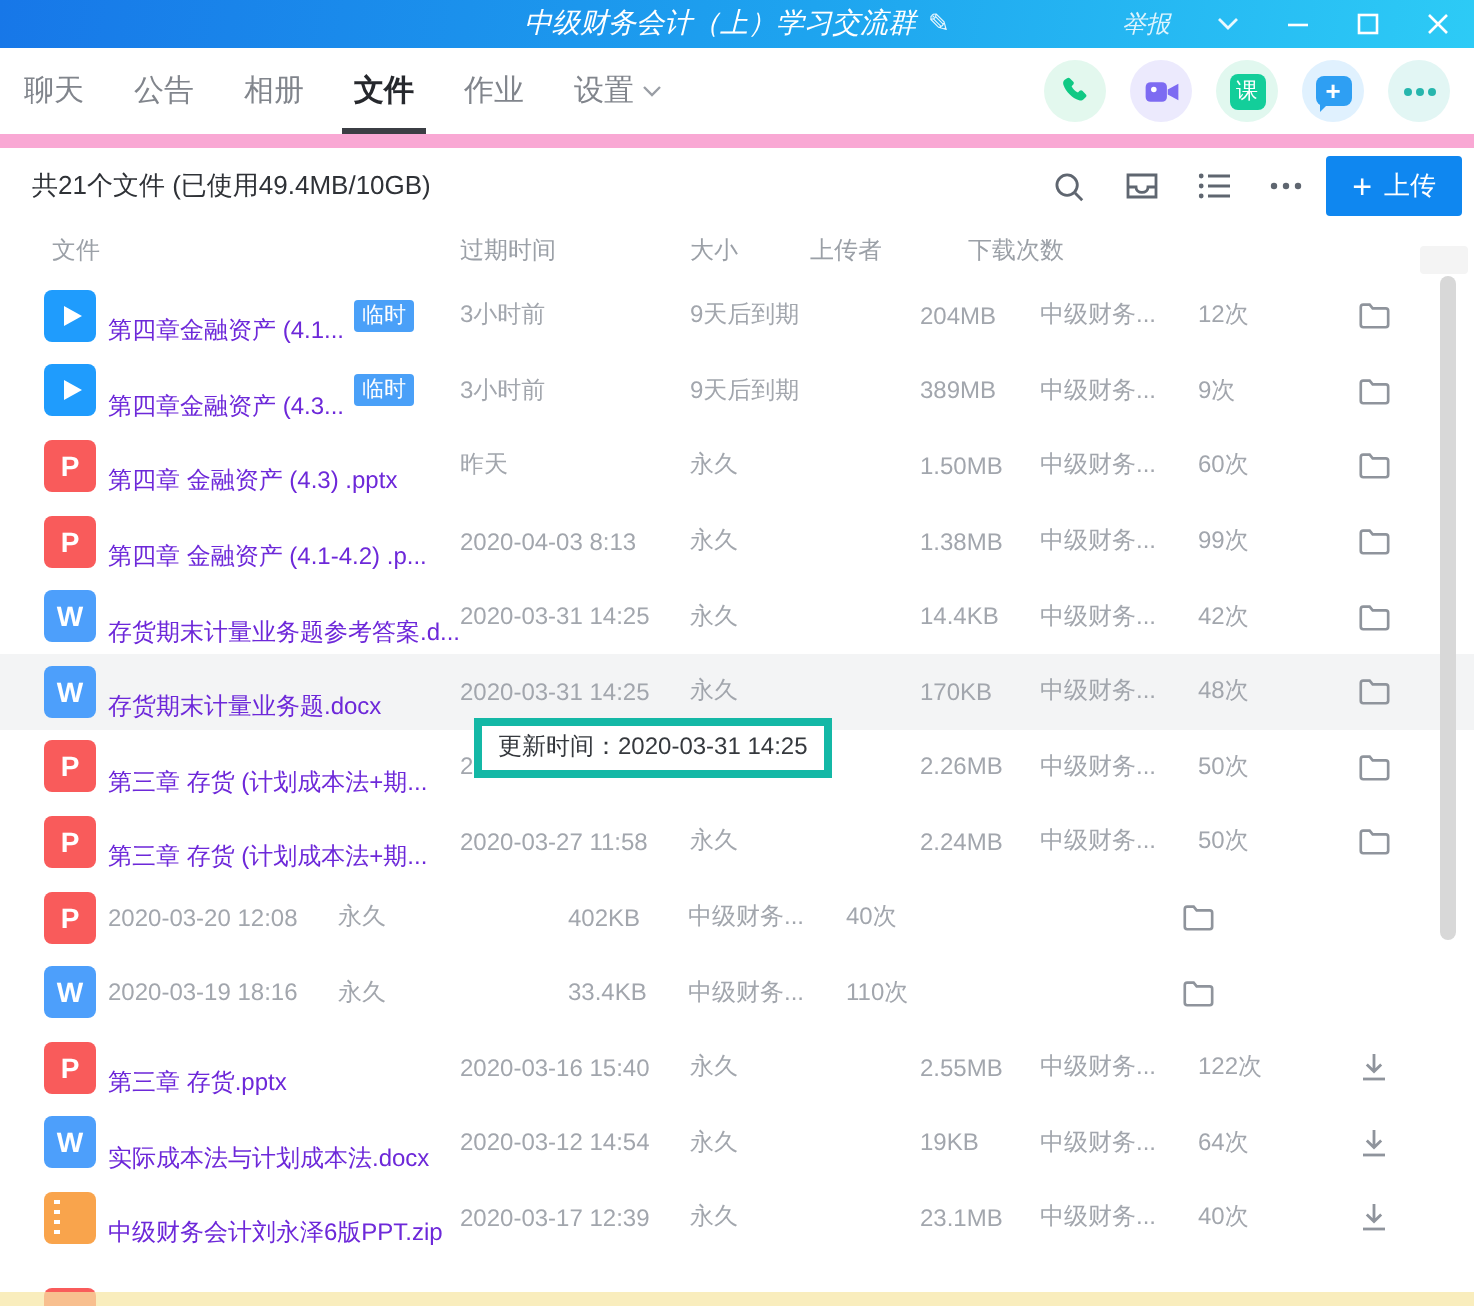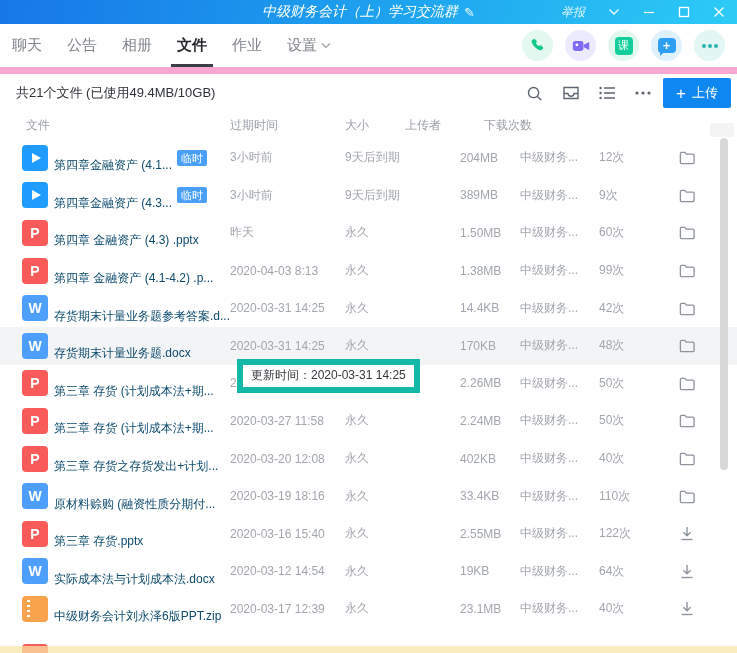--- a/index.html
+++ b/index.html
@@ -46,28 +46,28 @@
   .icon-video{background:var(--video-tile,#1f9cfd);}
   .icon-ppt{background:var(--ppt-tile,#f95b5b);}
   .icon-word{background:var(--word-tile,#4d9ffb);}
   .icon-zip{background:var(--zip-tile,#f9a44c);}
   .icon-zip::before{content:"";position:absolute;left:5px;top:4px;bottom:4px;width:3px;
     background:repeating-linear-gradient(to bottom,#fff 0 2px,transparent 2px 5px);}
   .file-icon .glyph{color:#fff;font-weight:bold;font-size:14px;line-height:1;}
   .play-tri{display:none;width:0;height:0;border-left:9px solid #fff;border-top:5.5px solid transparent;border-bottom:5.5px solid transparent;margin-left:3px;}
   .icon-video .play-tri{display:block;}
   .name-wrap{width:176px;flex:none;display:flex;align-items:center;white-space:nowrap;overflow:visible;}
-  .fname{color:#0c4a6e;margin-top:16px;}
+  .fname{color:#6d28d9;margin-top:16px;}
   .badge{background:var(--badge-bg,#4aa0f8);color:#fff;font-size:11px;line-height:16px;padding:0 4px;border-radius:2px;margin-left:5px;}
   .cell{color:#a2a6ad;white-space:nowrap;overflow:hidden;}
   .c-upd{width:115px;} .c-exp{width:115px;} .c-size{width:60px;} .c-up{width:79px;} .c-dl{width:63px;}
   .action{flex:1;display:flex;justify-content:center;}
   .action svg{display:block;cursor:pointer;}
   
-  .tooltip{position:absolute;left:237px;top:359px;background:#fff;border:6px solid #14b8a6;padding:2px 8px 3px;font-size:12px;color:#35383d;white-space:nowrap;z-index:30;}
+  .tooltip{position:absolute;left:237px;top:359px;background:#fff;border:4px solid #14b8a6;padding:2px 8px 3px;font-size:12px;color:#35383d;white-space:nowrap;z-index:30;}
   .scroll-thumb{position:absolute;right:9px;top:138px;width:8px;height:332px;border-radius:4px;background:#d8d8d8;z-index:20;}
   .scroll-top{position:absolute;right:3px;top:123px;width:24px;height:14px;background:#f4f4f4;border-radius:2px;z-index:19;}
   .partial-icon{position:absolute;left:22px;bottom:0;width:26px;height:9px;border-radius:4px 4px 0 0;background:var(--ppt-tile,#f95b5b);z-index:24;}
   .notice-band{position:absolute;left:0;right:0;bottom:0;height:7px;background:var(--notice-band,#f6e6a4);opacity:.72;z-index:25;}
 </style>
 </head>
 <body>
 
 <div class="window">
 
@@ -354,44 +354,36 @@
             <path d="M2.5 4.8c0-.7.6-1.3 1.3-1.3h3.4l1.6 2h6.9c.7 0 1.3.6 1.3 1.3v7.4c0 .7-.6 1.3-1.3 1.3H3.8c-.7 0-1.3-.6-1.3-1.3z" fill="none" stroke="#8f949c" stroke-width="1.4"></path>
           </svg>
 
       </span>
     </div>
       <div class="row">
       <span class="file-icon icon-ppt">
 
         <span class="glyph">P</span>
       </span>
-      <span class="name-wrap">
-        <span class="fname">第三章 存货之存货发出+计划...</span>
-
-      </span>
       <span class="cell c-upd">2020-03-20 12:08</span>
       <span class="cell c-exp">永久</span>
       <span class="cell c-size">402KB</span>
       <span class="cell c-up">中级财务...</span>
       <span class="cell c-dl">40次</span>
       <span class="action">
         <svg width="18" height="17" viewBox="0 0 19 18">
             <path d="M2.5 4.8c0-.7.6-1.3 1.3-1.3h3.4l1.6 2h6.9c.7 0 1.3.6 1.3 1.3v7.4c0 .7-.6 1.3-1.3 1.3H3.8c-.7 0-1.3-.6-1.3-1.3z" fill="none" stroke="#8f949c" stroke-width="1.4"></path>
           </svg>
 
       </span>
     </div>
       <div class="row">
       <span class="file-icon icon-word">
 
         <span class="glyph">W</span>
-      </span>
-      <span class="name-wrap">
-        <span class="fname">原材料赊购 (融资性质分期付...</span>
-
       </span>
       <span class="cell c-upd">2020-03-19 18:16</span>
       <span class="cell c-exp">永久</span>
       <span class="cell c-size">33.4KB</span>
       <span class="cell c-up">中级财务...</span>
       <span class="cell c-dl">110次</span>
       <span class="action">
         <svg width="18" height="17" viewBox="0 0 19 18">
             <path d="M2.5 4.8c0-.7.6-1.3 1.3-1.3h3.4l1.6 2h6.9c.7 0 1.3.6 1.3 1.3v7.4c0 .7-.6 1.3-1.3 1.3H3.8c-.7 0-1.3-.6-1.3-1.3z" fill="none" stroke="#8f949c" stroke-width="1.4"></path>
           </svg>

